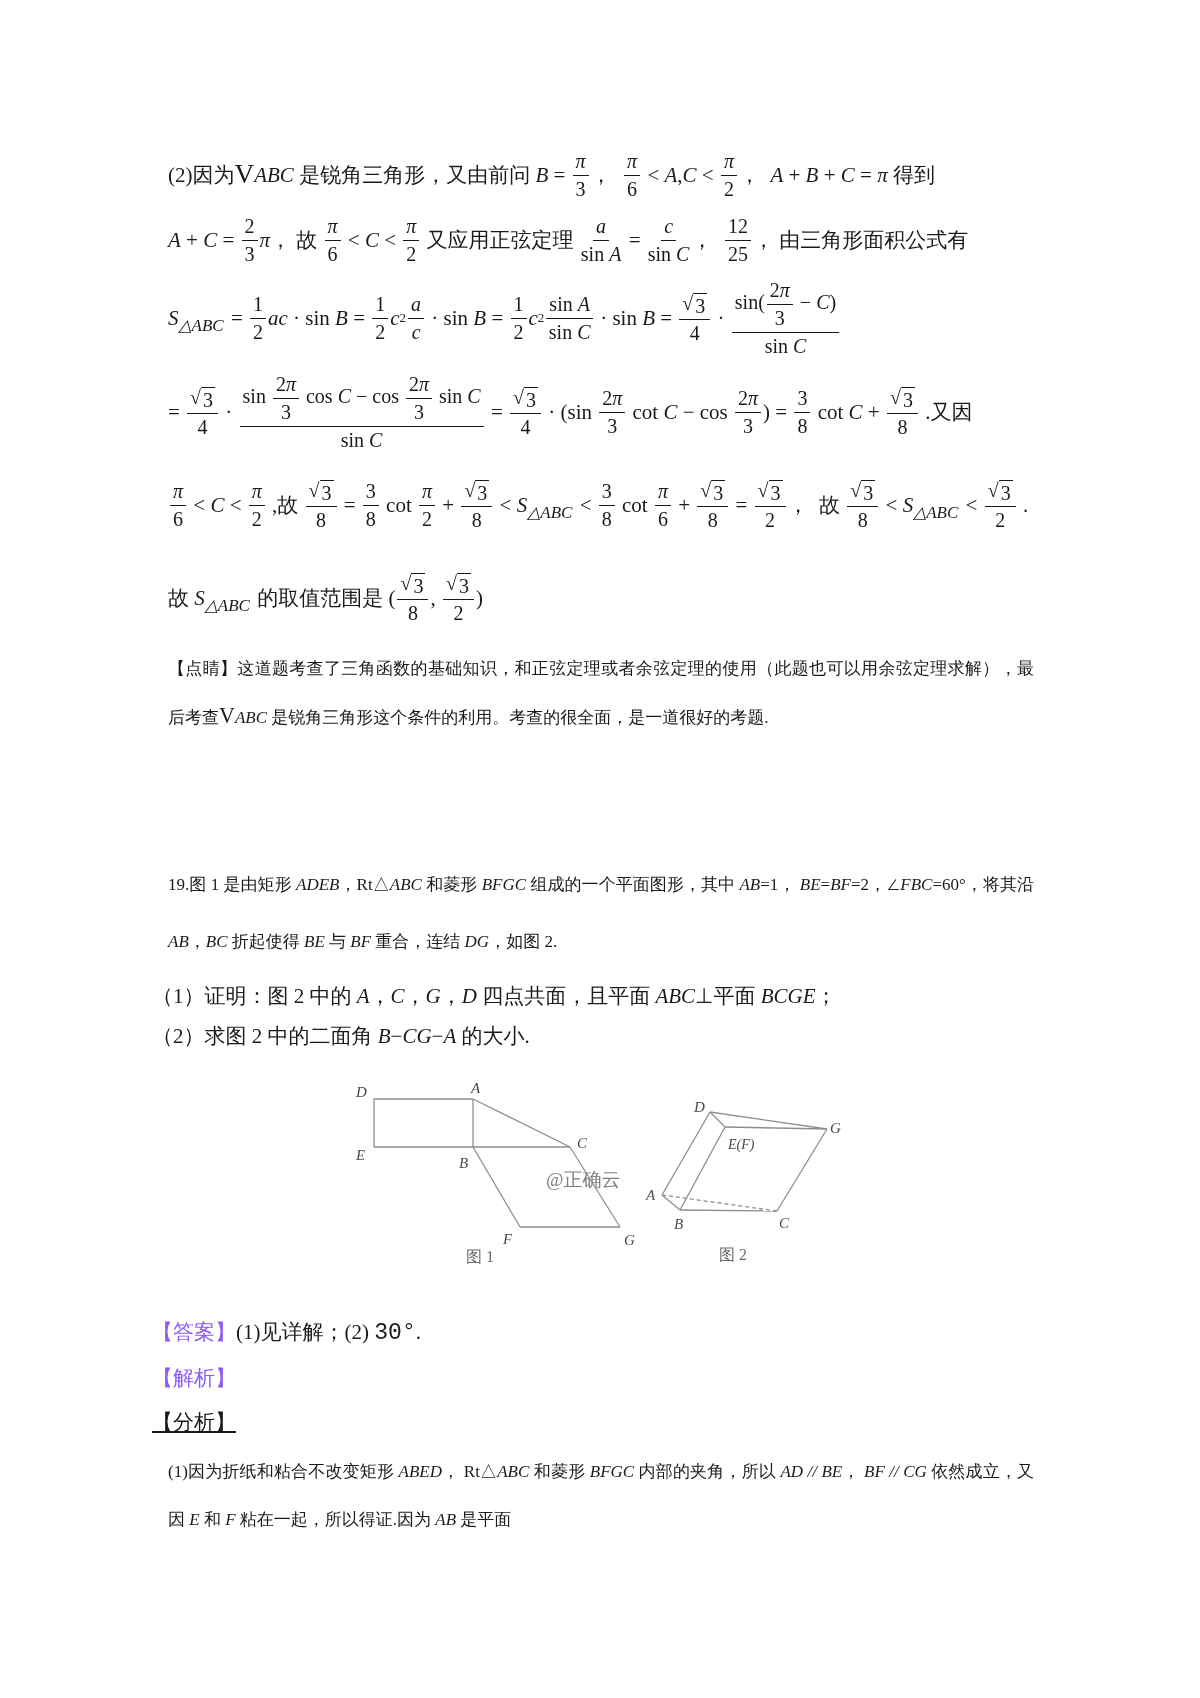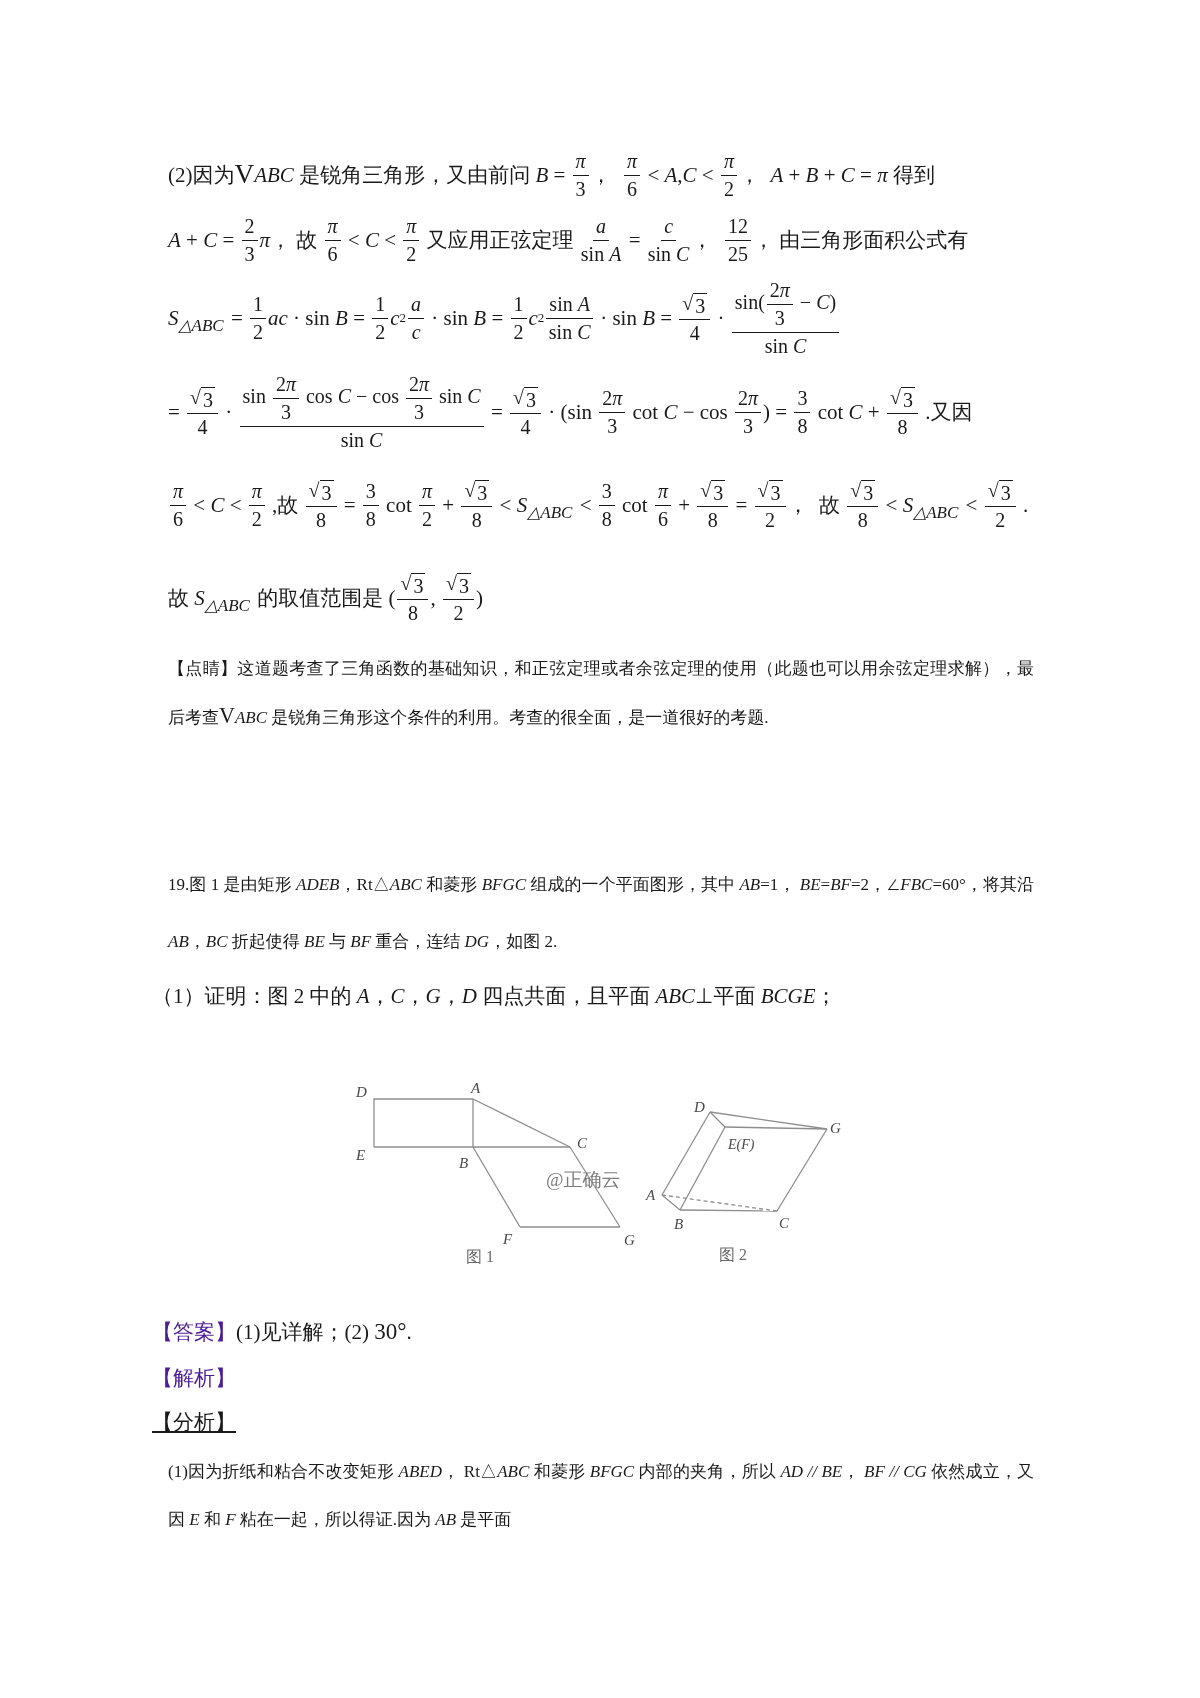--- a/index.html
+++ b/index.html
@@ -5,37 +5,37 @@
   html,body{margin:0;padding:0;background:#e8e8e8;}
   .page{position:relative;width:1200px;height:1698px;background:#ffffff;margin:0 auto;
         font-family:"Liberation Serif",serif;color:#1a1a1a;overflow:hidden;}
   
   .mline{position:absolute;left:168px;display:flex;align-items:center;
          white-space:nowrap;font-size:21px;}
   .mline span{white-space:pre;}
   .mt{font-family:"Liberation Serif",serif;}
   .mi{font-family:"Liberation Serif",serif;font-style:italic;}
   .mv{font-family:"Liberation Serif",serif;font-size:1.3em;line-height:1;}
-  .mn{font-family:Liberation Serif, serif;font-size:1.1em;}
+  .mn{font-family:Liberation Mono, monospace;font-size:1.1em;}
   .frac{display:inline-flex;flex-direction:column;align-items:center;text-align:center;
         vertical-align:middle;margin:0 2px;font-size:20px;line-height:1.25;}
   .fnum{border-bottom:1.3px solid #1a1a1a;padding:0 3px 1px;}
   .fden{padding-top:1px;}
   .rad{display:inline-flex;align-items:flex-start;}
   .rs{line-height:1.05;}
   .rc{border-top:1.3px solid #1a1a1a;line-height:1.2;padding:0 2px;}
   .sb{display:inline;}
   .sb .ss{font-size:17px;font-style:italic;position:relative;top:6px;margin-right:2px;}
   sup.sup{font-size:13px;}
   
   .para{position:absolute;left:168px;width:866px;font-size:17px;line-height:49px;
         text-align:justify;}
   .para .mi{font-style:italic;}
   .single{position:absolute;left:152px;font-size:21px;white-space:nowrap;}
-  .blue{color:#4c1d95;}
+  .blue{color:#8b5cf6;}
   
   .figsvg{position:absolute;left:330px;top:1080px;}
   .figsvg line,.figsvg polyline{stroke:#8e8e8e;stroke-width:1.3;fill:none;}
   .lbl{font-family:"Liberation Serif",serif;font-style:italic;font-size:15px;fill:#4a4a4a;}
   .cap{font-family:"Liberation Serif",serif;font-style:normal;font-size:16px;fill:#6b6b6b;}
   .wm{font-family:"Liberation Serif",serif;font-size:19px;fill:#7d7d7d;}
 </style>
 </head>
 <body>
 
@@ -174,20 +174,21 @@
       <span class="frac"><span class="fnum"><span class="rad"><span class="rs">√</span><span class="rc">3</span></span></span><span class="fden"><span class="mt">8</span></span></span>
       <span class="mt">, </span>
       <span class="frac"><span class="fnum"><span class="rad"><span class="rs">√</span><span class="rc">3</span></span></span><span class="fden"><span class="mt">2</span></span></span>
       <span class="mt">)</span>
     </div>
 
   <div class="para" style="top:644px;"><span class="mt">【点睛】这道题考查了三角函数的基础知识，和正弦定理或者余弦定理的使用（此题也可以用余弦定理求解），最后考查</span><span class="mv">V</span><span class="mi">ABC</span><span class="mt"> 是锐角三角形这个条件的利用。考查的很全面，是一道很好的考题.</span></div>
 
   <div class="para" style="top:856px;line-height:57px;"><span class="mt">19.图 1 是由矩形 </span><span class="mi">ADEB</span><span class="mt">，Rt△</span><span class="mi">ABC</span><span class="mt"> 和菱形 </span><span class="mi">BFGC</span><span class="mt"> 组成的一个平面图形，其中 </span><span class="mi">AB</span><span class="mt">=1， </span><span class="mi">BE</span><span class="mt">=</span><span class="mi">BF</span><span class="mt">=2，∠</span><span class="mi">FBC</span><span class="mt">=60°，将其沿 </span><span class="mi">AB</span><span class="mt">，</span><span class="mi">BC</span><span class="mt"> 折起使得 </span><span class="mi">BE</span><span class="mt"> 与 </span><span class="mi">BF</span><span class="mt"> 重合，连结 </span><span class="mi">DG</span><span class="mt">，如图 2.</span></div>
   <div class="single" style="top:982px;"><span class="mt">（1）证明：图 2 中的 </span><span class="mi">A</span><span class="mt">，</span><span class="mi">C</span><span class="mt">，</span><span class="mi">G</span><span class="mt">，</span><span class="mi">D</span><span class="mt"> 四点共面，且平面 </span><span class="mi">ABC</span><span class="mt">⊥平面 </span><span class="mi">BCGE</span><span class="mt">；</span></div>
+  <div class="single" style="top:1022px;"><span class="mt">（2）求图 2 中的二面角 </span><span class="mi">B</span><span class="mt">−</span><span class="mi">CG</span><span class="mt">−</span><span class="mi">A</span><span class="mt"> 的大小.</span></div>
 
   <svg class="figsvg" width="515" height="186" viewBox="330 1080 515 186">
 
     <g>
       <polyline points="374,1147 374,1099 473,1099"></polyline>
       <line x1="473" y1="1099" x2="473" y2="1147"></line>
       <line x1="374" y1="1147" x2="570" y2="1147"></line>
       <line x1="473" y1="1099" x2="570" y2="1147"></line>
       <line x1="473" y1="1147" x2="520" y2="1227"></line>
       <line x1="520" y1="1227" x2="620" y2="1227"></line>

